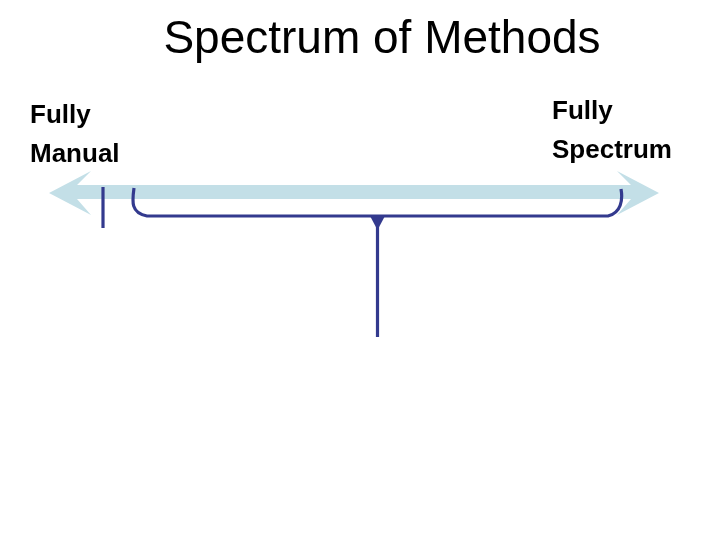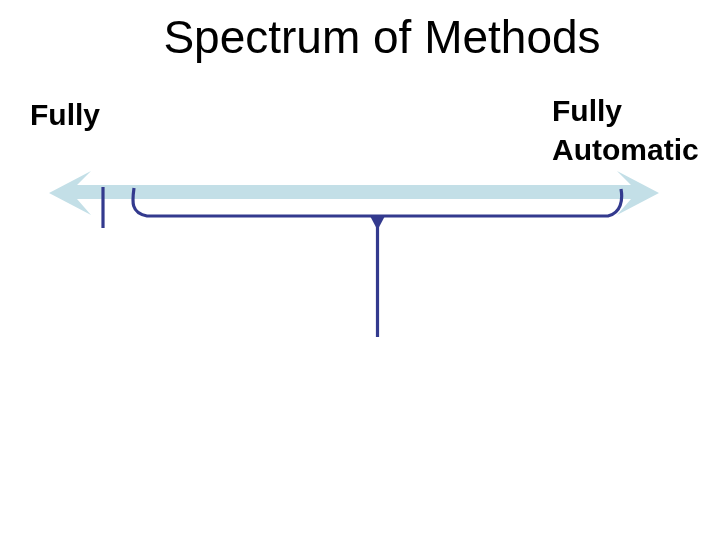--- a/index.html
+++ b/index.html
@@ -23,21 +23,21 @@
     right: 0;
     top: 10px;
     text-align: center;
     font-size: 46px;
     font-weight: normal;
     letter-spacing: 0px;
     white-space: nowrap;
   }
   .end-label {
     position: absolute;
-    font-size: 30px;
+    font-size: 26px;
     font-weight: bold;
     line-height: 39px;
     white-space: nowrap;
   }
   .end-label.left  { left: 30px;  top: 95px; }
   .end-label.right { left: 552px; top: 91px; }
   .callout {
     position: absolute;
     font-size: 30px;
     font-weight: normal;
@@ -55,25 +55,26 @@
 </style>
 </head>
 <body>
 
 <div class="slide">
 
   <div class="title">Spectrum of Methods</div>
 
   <div class="end-label left">
     <div>Fully</div>
+    <div>Manual</div>
   </div>
 
   <div class="end-label right">
     <div>Fully</div>
-    <div>Automatic</div>
+    <div>Spectrum</div>
   </div>
 
   <svg class="diagram" viewBox="0 0 720 540">
 
     <path d="M 49 193 L 91 171 L 77 185 L 631 185 L 617 171 L 659 193 L 617 215 L 631 199 L 77 199 L 91 215 Z" fill="#c3dfe7" stroke="none"></path>
 
     <path d="M 103 187 L 103 228" fill="none" stroke="#333a8e" stroke-width="3.2"></path>
 
     <path d="M 134 188 C 132 202 131 213 147 216 L 608 216 C 621 213 623 200 621 189" fill="none" stroke="#333a8e" stroke-width="3.2"></path>
 

